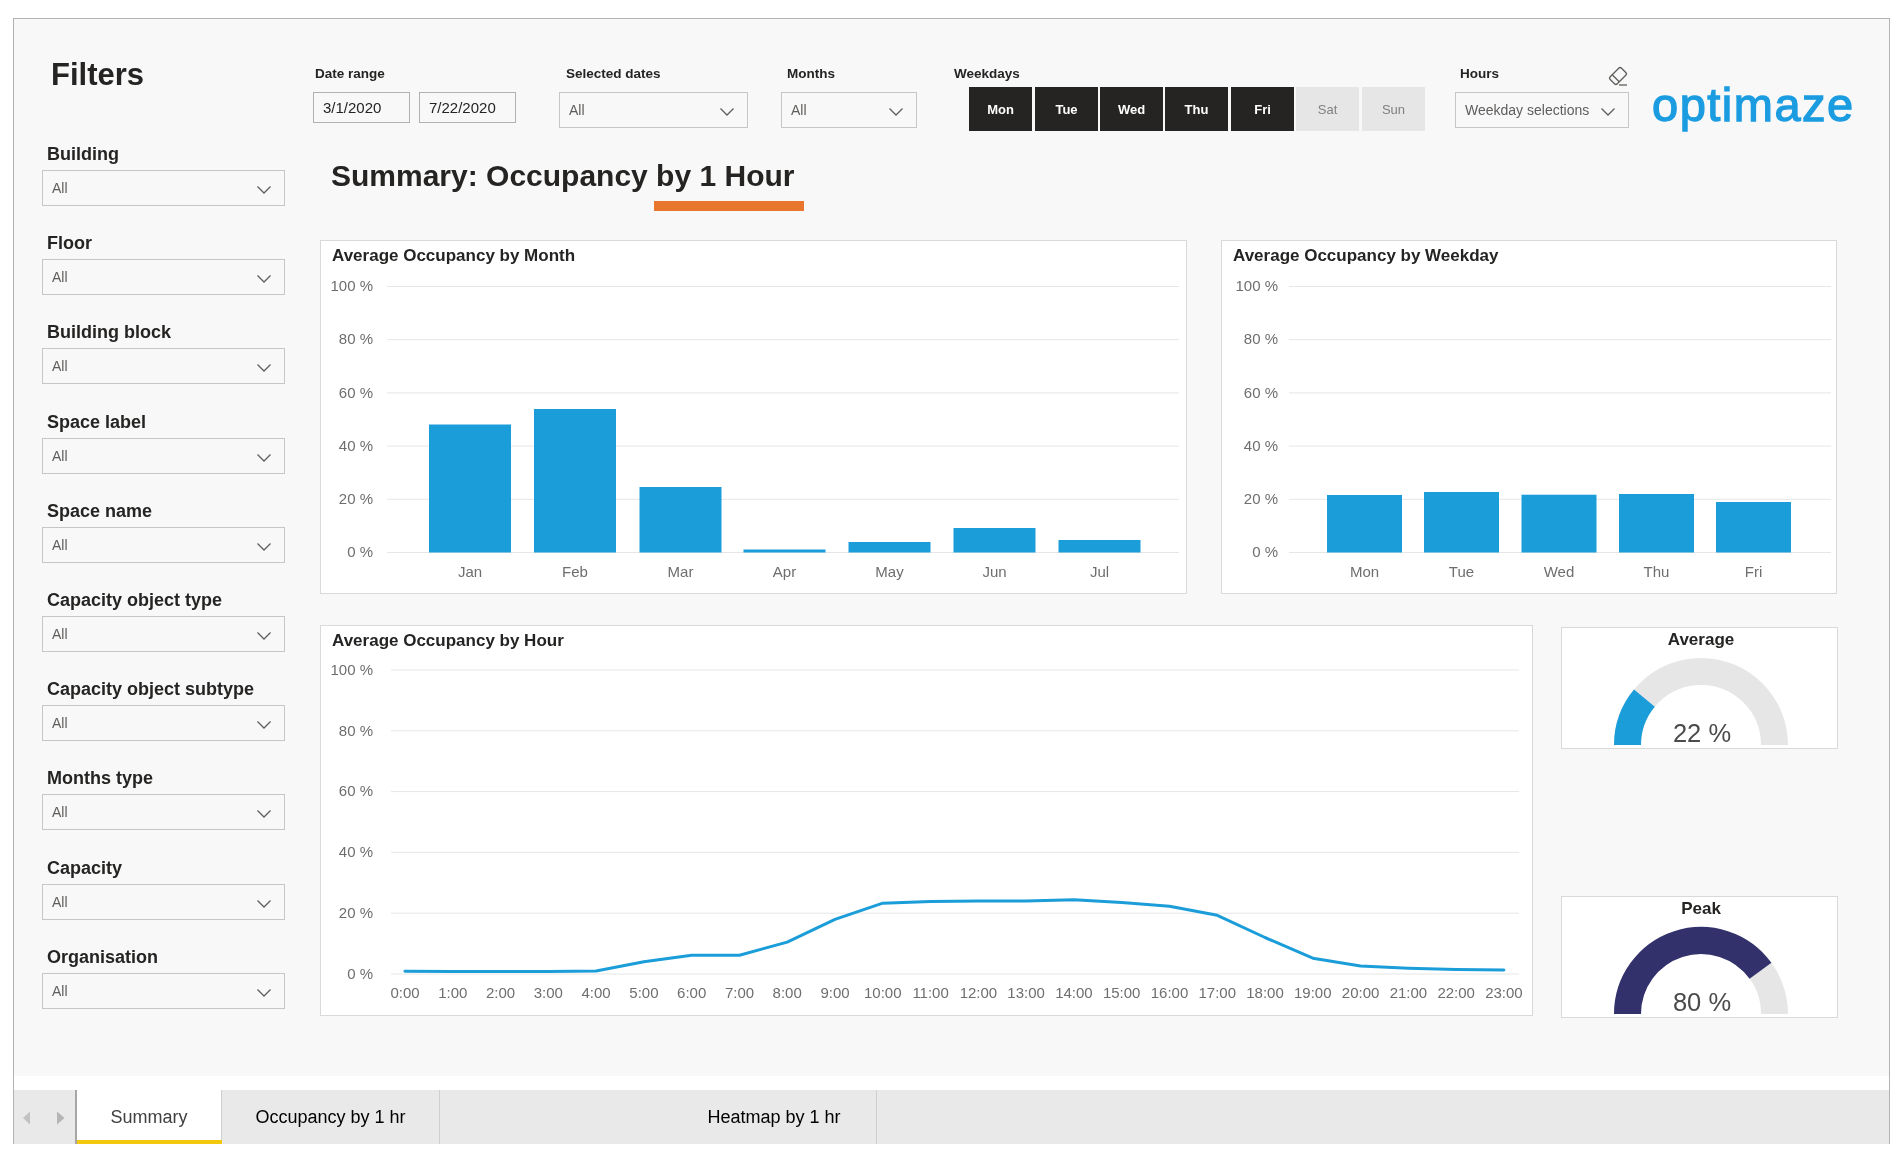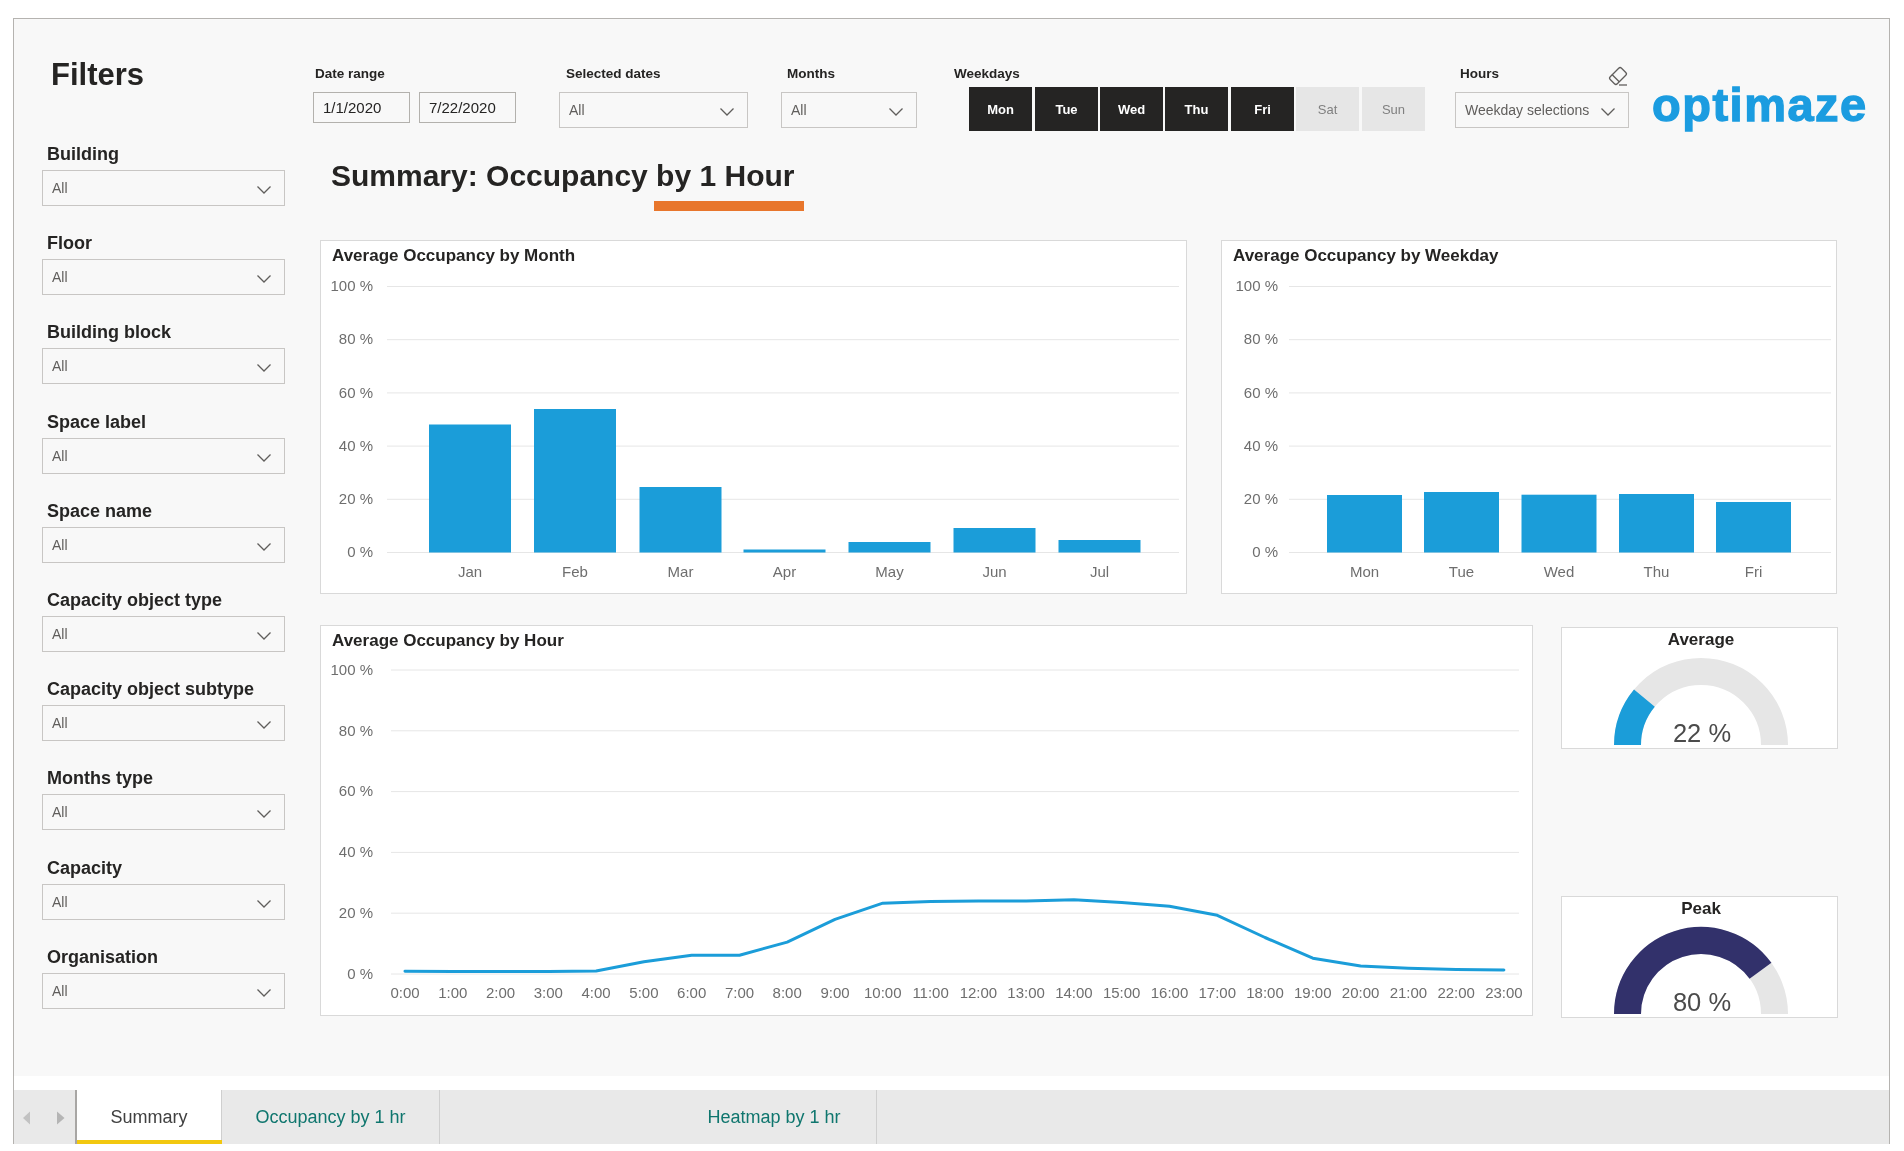--- a/index.html
+++ b/index.html
@@ -12,23 +12,23 @@
 .tlabel { position:absolute; font-size:13.5px; font-weight:bold; color:#252423; }
 .datebox { position:absolute; height:31px; width:97px; border:1px solid #B3B1AD; background:#F8F8F8;
   color:#252423; font-size:15px; display:flex; align-items:center; padding-left:9px; }
 .wday { position:absolute; top:68px; width:63px; height:44px; font-size:13px; font-weight:bold;
   display:flex; align-items:center; justify-content:center; }
 .won { background:#252423; color:#fff; }
 .woff { background:#E6E6E6; color:#808080; font-weight:normal; }
 .panel { position:absolute; background:#FFFFFF; border:1px solid #D9D9D9; }
 .card { position:absolute; background:#FFFFFF; border:1px solid #D9D9D9; width:277px; height:122px; overflow:hidden; }
 #tabbar { position:absolute; left:0; top:1071px; width:1875px; height:54px; background:#E9E9E9; }
-.tab { position:absolute; top:0; height:54px; font-size:18px; color:#0f766e; display:flex; align-items:center; justify-content:center;
+.tab { position:absolute; top:0; height:54px; font-size:18px; color:#000000; display:flex; align-items:center; justify-content:center;
   border-right:1px solid #CFCFCF; }
-.logo { position:absolute; left:1638px; top:58px; font-size:47px; font-weight:bold; color:#1B9CE0; letter-spacing:1.5px; -webkit-text-stroke:1.3px #1B9CE0; }
+.logo { position:absolute; left:1638px; top:58px; font-size:47px; font-weight:normal; color:#1B9CE0; letter-spacing:1.5px; -webkit-text-stroke:1.3px #1B9CE0; }
 </style></head>
 <body>
 <div id="page">
  <div id="canvas">
   <div style="position:absolute;left:37px;top:38px;font-size:31px;font-weight:bold;color:#252423">Filters</div>
   <div class="flabel" style="left:33px;top:125px">Building</div>
       <div class="dropdown" style="left:28px;top:151px;width:243px;">
         <span>All</span>
         <svg class="chev" width="16" height="10" viewBox="0 0 16 10">
           <path d="M1.5 1.5 L8 8 L14.5 1.5" fill="none" stroke="#605E5C" stroke-width="1.3"></path>
@@ -92,21 +92,21 @@
       </div>
       <div class="flabel" style="left:33px;top:928px">Organisation</div>
       <div class="dropdown" style="left:28px;top:954px;width:243px;">
         <span>All</span>
         <svg class="chev" width="16" height="10" viewBox="0 0 16 10">
           <path d="M1.5 1.5 L8 8 L14.5 1.5" fill="none" stroke="#605E5C" stroke-width="1.3"></path>
         </svg>
       </div>
 
   <div class="tlabel" style="left:301px;top:47px">Date range</div>
-  <div class="datebox" style="left:299px;top:73px">1/1/2020</div>
+  <div class="datebox" style="left:299px;top:73px">3/1/2020</div>
   <div class="datebox" style="left:405px;top:73px">7/22/2020</div>
 
   <div class="tlabel" style="left:552px;top:47px">Selected dates</div>
   <div class="dropdown" style="left:545px;top:73px;width:189px;background:#F8F8F8">
         <span>All</span>
         <svg class="chev" width="16" height="10" viewBox="0 0 16 10">
           <path d="M1.5 1.5 L8 8 L14.5 1.5" fill="none" stroke="#605E5C" stroke-width="1.3"></path>
         </svg>
       </div>
 

